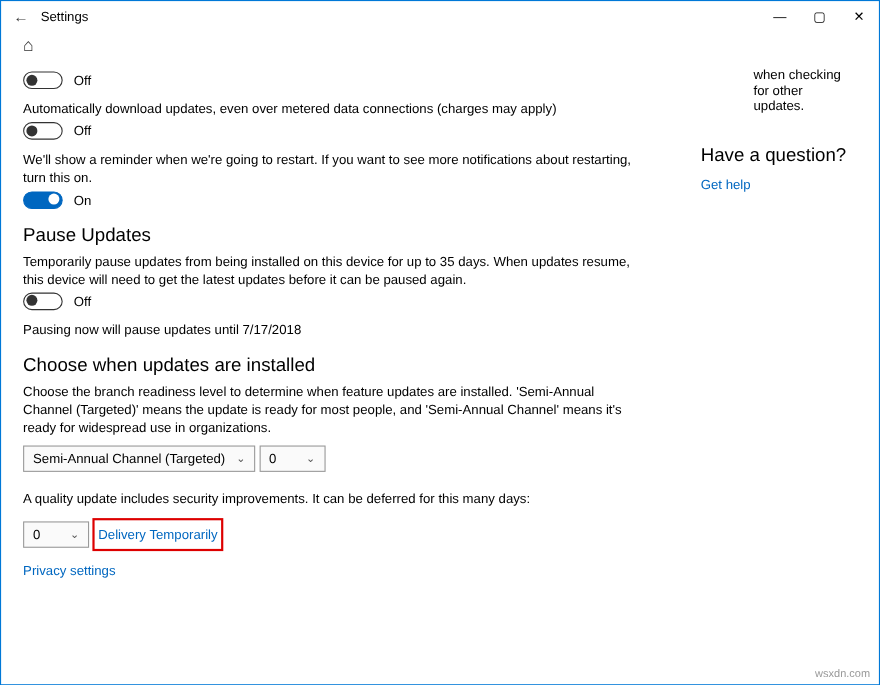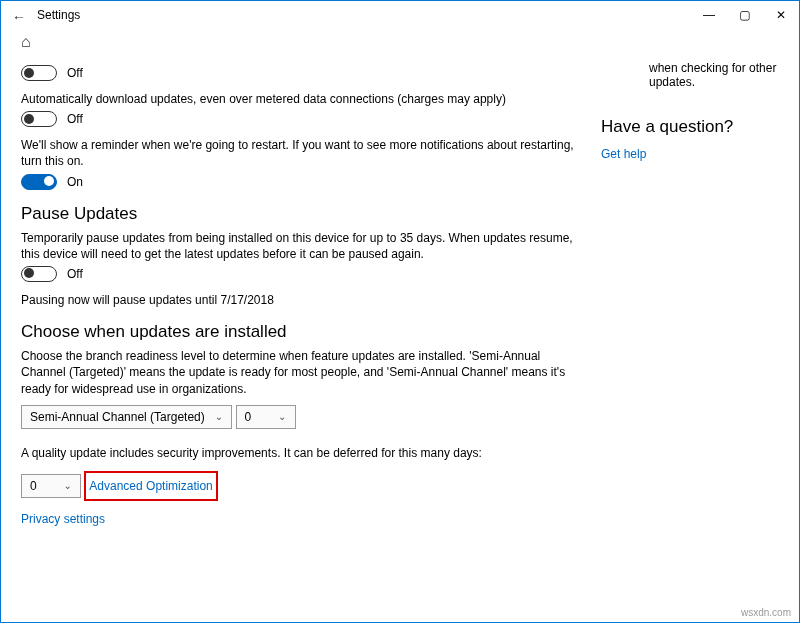--- a/index.html
+++ b/index.html
@@ -27,20 +27,21 @@
     .header {
       display: flex;
       align-items: center;
       padding: 4px 20px 10px 20px;
     }
     .header .home { font-size: 16px; margin-right: 12px; color: #333; }
     .header h1 { font-weight: 400; font-size: 24px; }
     .content {
       display: flex;
       padding: 0 20px;
+      gap: 36px;
     }
     .main { width: 580px; padding-right: 20px; }
     .side { flex: 1; }
     .toggle-row { display: flex; align-items: center; margin: 4px 0 10px 0; }
     .toggle {
       width: 36px; height: 16px; border-radius: 10px; position: relative;
       border: 1.5px solid #333; background: #fff; flex-shrink: 0;
     }
     .toggle .knob {
       width: 10px; height: 10px; border-radius: 50%; background: #333;
@@ -129,21 +130,21 @@
       <span class="chev">⌄</span>
     </div>
 
     <p class="desc">A quality update includes security improvements. It can be deferred for this many days:</p>
     <div class="select">
       <span>0</span>
       <span class="chev">⌄</span>
     </div>
 
     <div class="highlight-box">
-      <span class="link">Advanced Optimization</span>
+      <span class="link">Delivery Temporarily</span>
     </div>
     <br>
     <span class="link">Privacy settings</span>
   </div>
 
   <div class="side">
     <p class="top-note">when checking for other updates.</p>
     <p class="q">Have a question?</p>
     <span class="link">Get help</span>
   </div>

